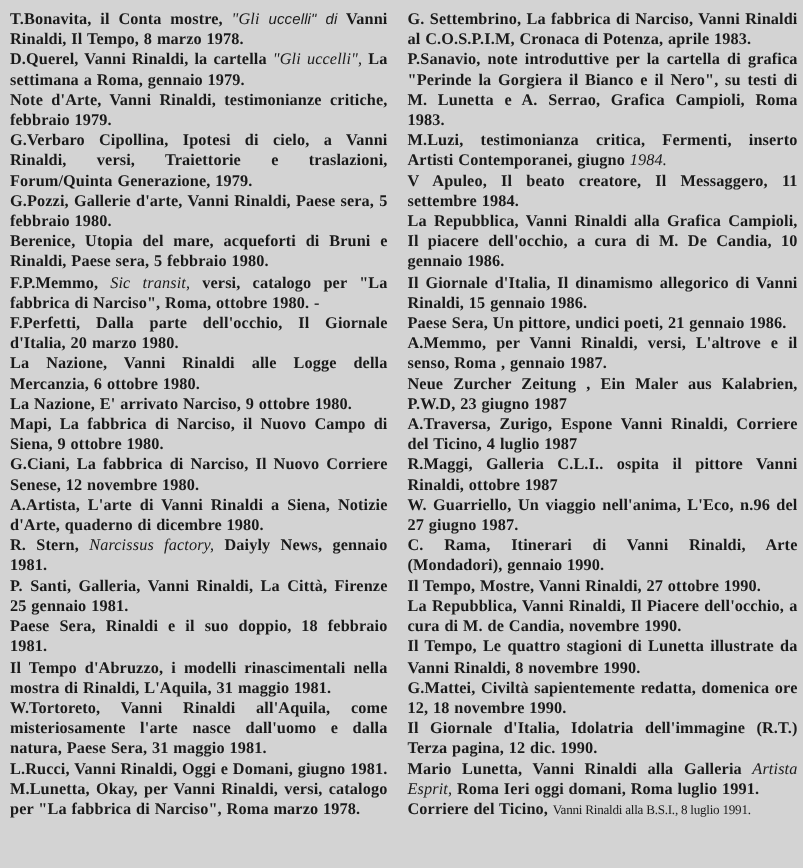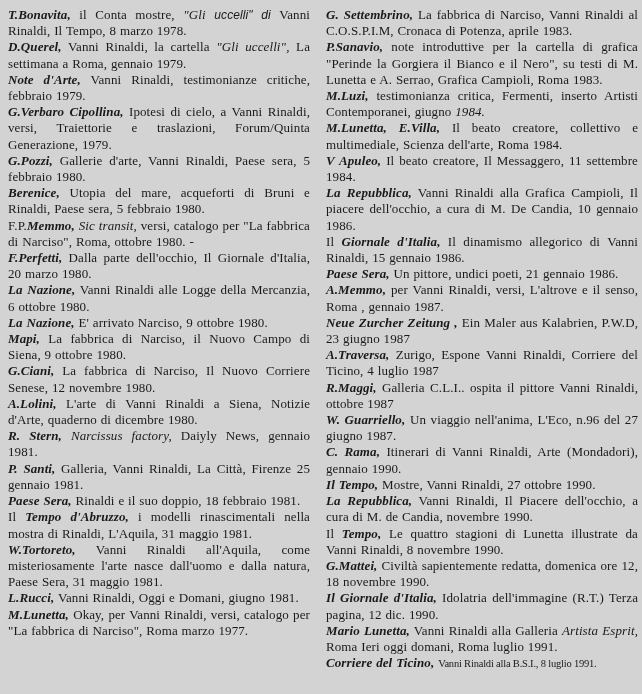--- a/index.html
+++ b/index.html
@@ -30,22 +30,22 @@
   .col-left  { width: 302px; }
   .col-right { width: 312px; }
   .entry {
     margin: 0;
     padding: 0;
     text-align: justify;
     line-height: 16.2px;
     letter-spacing: 0.1px;
     word-spacing: 0.5px;
   }
-  .seg-r  { font-weight: normal; }
-  .seg-b  { font-weight: bold; font-style: italic; }
+  .seg-r  { font-weight: bold; }
+  .seg-b  { font-weight: bold; }
   .seg-i  { font-style: italic; }
   .seg-si { font-style: italic; font-family: "Liberation Sans", sans-serif; font-size: 12px; }
   .seg-sm { font-size: 10.5px; letter-spacing: -0.2px; word-spacing: 0; }
 </style>
 </head>
 <body>
 
 <div class="page">
   <div class="col col-left">
       <p class="entry"><span class="seg-b">T.Bonavita,</span><span class="seg-r"> il Conta mostre, </span><span class="seg-i">"Gli </span><span class="seg-si">uccelli" di</span><span class="seg-r"> Vanni Rinaldi, Il Tempo, 8 marzo 1978.</span></p>
@@ -53,34 +53,33 @@
       <p class="entry"><span class="seg-b">Note d'Arte,</span><span class="seg-r"> Vanni Rinaldi, testimonianze critiche, febbraio 1979.</span></p>
       <p class="entry"><span class="seg-b">G.Verbaro Cipollina,</span><span class="seg-r"> Ipotesi di cielo, a Vanni Rinaldi, versi, Traiettorie e traslazioni, Forum/Quinta Generazione, 1979.</span></p>
       <p class="entry"><span class="seg-b">G.Pozzi,</span><span class="seg-r"> Gallerie d'arte, Vanni Rinaldi, Paese sera, 5 febbraio 1980.</span></p>
       <p class="entry"><span class="seg-b">Berenice,</span><span class="seg-r"> Utopia del mare, acqueforti di Bruni e Rinaldi, Paese sera, 5 febbraio 1980.</span></p>
       <p class="entry"><span class="seg-r">F.P.</span><span class="seg-b">Memmo,</span><span class="seg-r"> </span><span class="seg-i">Sic transit,</span><span class="seg-r"> versi, catalogo per "La fabbrica di Narciso", Roma, ottobre 1980. -</span></p>
       <p class="entry"><span class="seg-b">F.Perfetti,</span><span class="seg-r"> Dalla parte dell'occhio, Il Giornale d'Italia, 20 marzo 1980.</span></p>
       <p class="entry"><span class="seg-b">La Nazione,</span><span class="seg-r"> Vanni Rinaldi alle Logge della Mercanzia, 6 ottobre 1980.</span></p>
       <p class="entry"><span class="seg-b">La Nazione,</span><span class="seg-r"> E' arrivato Narciso, 9 ottobre 1980.</span></p>
       <p class="entry"><span class="seg-b">Mapi,</span><span class="seg-r"> La fabbrica di Narciso, il Nuovo Campo di Siena, 9 ottobre 1980.</span></p>
       <p class="entry"><span class="seg-b">G.Ciani,</span><span class="seg-r"> La fabbrica di Narciso, Il Nuovo Corriere Senese, 12 novembre 1980.</span></p>
-      <p class="entry"><span class="seg-b">A.Lolini,</span><span class="seg-r"> L'arte di Vanni Rinaldi a Siena, Notizie d'Arte, quaderno di dicembre 1980.</span></p>
+      <p class="entry"><span class="seg-b">A.Artista,</span><span class="seg-r"> L'arte di Vanni Rinaldi a Siena, Notizie d'Arte, quaderno di dicembre 1980.</span></p>
       <p class="entry"><span class="seg-b">R. Stern,</span><span class="seg-r"> </span><span class="seg-i">Narcissus factory,</span><span class="seg-r"> Daiyly News, gennaio 1981.</span></p>
       <p class="entry"><span class="seg-b">P. Santi,</span><span class="seg-r"> Galleria, Vanni Rinaldi, La Città, Firenze 25 gennaio 1981.</span></p>
       <p class="entry"><span class="seg-b">Paese Sera,</span><span class="seg-r"> Rinaldi e il suo doppio, 18 febbraio 1981.</span></p>
       <p class="entry"><span class="seg-r">Il </span><span class="seg-b">Tempo d'Abruzzo,</span><span class="seg-r"> i modelli rinascimentali nella mostra di Rinaldi, L'Aquila, 31 maggio 1981.</span></p>
       <p class="entry"><span class="seg-b">W.Tortoreto,</span><span class="seg-r"> Vanni Rinaldi all'Aquila, come misteriosamente l'arte nasce dall'uomo e dalla natura, Paese Sera, 31 maggio 1981.</span></p>
       <p class="entry"><span class="seg-b">L.Rucci,</span><span class="seg-r"> Vanni Rinaldi, Oggi e Domani, giugno 1981.</span></p>
-      <p class="entry"><span class="seg-b">M.Lunetta,</span><span class="seg-r"> Okay, per Vanni Rinaldi, versi, catalogo per "La fabbrica di Narciso", Roma marzo 1977.</span></p>
+      <p class="entry"><span class="seg-b">M.Lunetta,</span><span class="seg-r"> Okay, per Vanni Rinaldi, versi, catalogo per "La fabbrica di Narciso", Roma marzo 1978.</span></p>
     </div>
   <div class="col col-right">
       <p class="entry"><span class="seg-b">G. Settembrino,</span><span class="seg-r"> La fabbrica di Narciso, Vanni Rinaldi al C.O.S.P.I.M, Cronaca di Potenza, aprile 1983.</span></p>
       <p class="entry"><span class="seg-b">P.Sanavio,</span><span class="seg-r"> note introduttive per la cartella di grafica "Perinde la Gorgiera il Bianco e il Nero", su testi di M. Lunetta e A. Serrao, Grafica Campioli, Roma 1983.</span></p>
       <p class="entry"><span class="seg-b">M.Luzi,</span><span class="seg-r"> testimonianza critica, Fermenti, inserto Artisti Contemporanei, giugno </span><span class="seg-i">1984.</span></p>
-      <p class="entry"><span class="seg-b">M.Lunetta, E.Villa,</span><span class="seg-r"> Il beato creatore, collettivo e multimediale, Scienza dell'arte, Roma 1984.</span></p>
       <p class="entry"><span class="seg-b">V Apuleo,</span><span class="seg-r"> Il beato creatore, Il Messaggero, 11 settembre 1984.</span></p>
       <p class="entry"><span class="seg-b">La Repubblica,</span><span class="seg-r"> Vanni Rinaldi alla Grafica Campioli, Il piacere dell'occhio, a cura di M. De Candia, 10 gennaio 1986.</span></p>
       <p class="entry"><span class="seg-r">Il </span><span class="seg-b">Giornale d'Italia,</span><span class="seg-r"> Il dinamismo allegorico di Vanni Rinaldi, 15 gennaio 1986.</span></p>
       <p class="entry"><span class="seg-b">Paese Sera,</span><span class="seg-r"> Un pittore, undici poeti, 21 gennaio 1986.</span></p>
       <p class="entry"><span class="seg-b">A.Memmo,</span><span class="seg-r"> per Vanni Rinaldi, versi, L'altrove e il senso, Roma , gennaio 1987.</span></p>
       <p class="entry"><span class="seg-b">Neue Zurcher Zeitung ,</span><span class="seg-r"> Ein Maler aus Kalabrien, P.W.D, 23 giugno 1987</span></p>
       <p class="entry"><span class="seg-b">A.Traversa,</span><span class="seg-r"> Zurigo, Espone Vanni Rinaldi, Corriere del Ticino, 4 luglio 1987</span></p>
       <p class="entry"><span class="seg-b">R.Maggi,</span><span class="seg-r"> Galleria C.L.I.. ospita il pittore Vanni Rinaldi, ottobre 1987</span></p>
       <p class="entry"><span class="seg-b">W. Guarriello,</span><span class="seg-r"> Un viaggio nell'anima, L'Eco, n.96 del 27 giugno 1987.</span></p>
       <p class="entry"><span class="seg-b">C. Rama,</span><span class="seg-r"> Itinerari di Vanni Rinaldi, Arte (Mondadori), gennaio 1990.</span></p>

